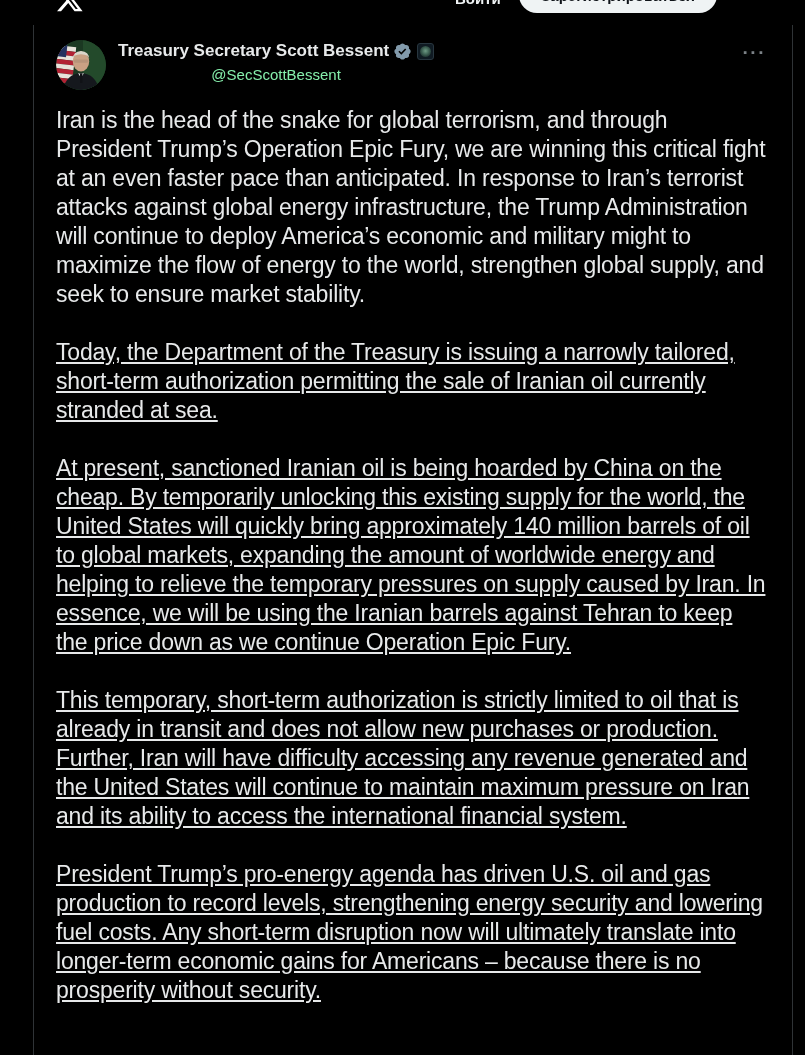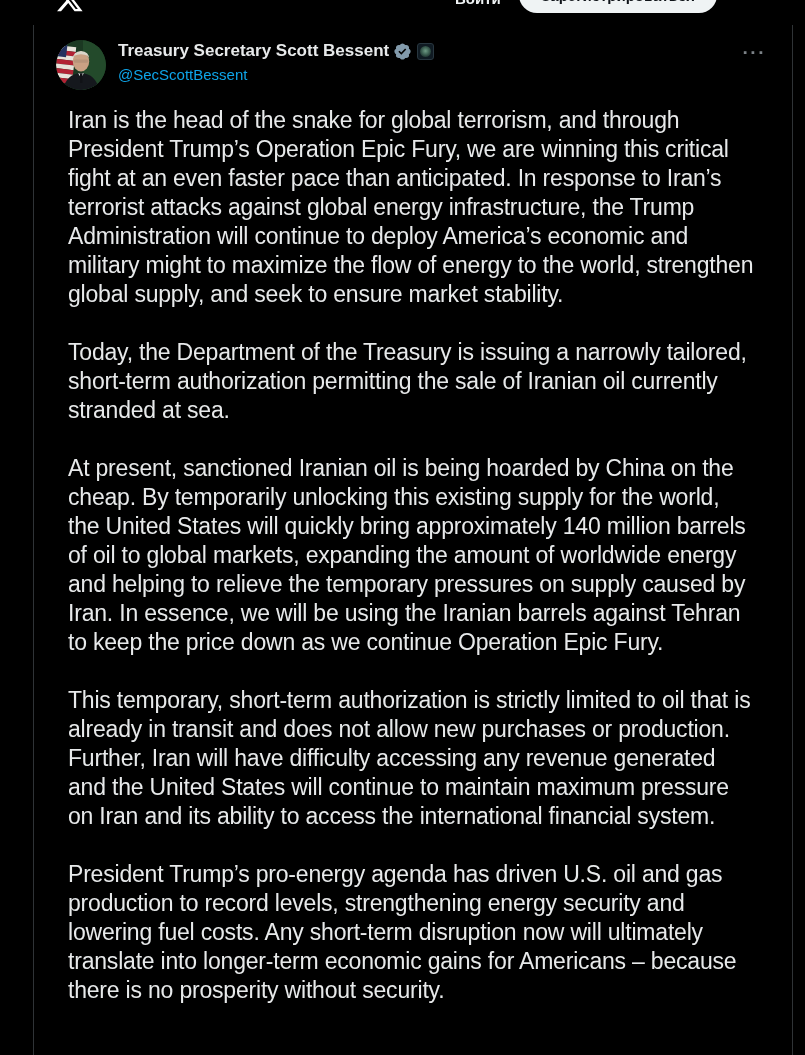--- a/index.html
+++ b/index.html
@@ -30,20 +30,21 @@
   }
   .tweet-card {
     position: absolute; left: 33px; top: 25px;
     width: 760px; height: 1030px; box-sizing: border-box;
     border-left: 1px solid #2f3336; border-right: 1px solid #2f3336;
     background: #000000;
   }
   .tweet-header {
     display: flex; align-items: flex-start;
     padding: 15px 26px 0 22px;
+    text-align: center;
   }
   .avatar {
     width: 50px; height: 50px; border-radius: 50%; overflow: hidden;
     flex: 0 0 50px; cursor: pointer; background: #1d3a24;
   }
   .avatar svg { width: 50px; height: 50px; display: block; }
   .name-block { margin-left: 12px; min-width: 0; }
   .name-row { display: flex; align-items: center; }
   .display-name {
     color: #e7e9ea; font-size: 17px; font-weight: bold;
@@ -54,33 +55,33 @@
   .affiliate-badge {
     margin-left: 5px; width: 17px; height: 17px; border-radius: 3px;
     background: #0f1a22; border: 1px solid #28363f; box-sizing: border-box;
     position: relative; cursor: pointer;
   }
   .affiliate-badge::after {
     content: ""; position: absolute; left: 2px; top: 2px; width: 11px; height: 11px;
     border-radius: 50%;
     background: radial-gradient(circle at 50% 45%, #6e9b85 0%, #3c5f52 45%, #1c2f2c 80%);
   }
-  .handle { color: #0ea5e9; font-size: 15px; margin-top: 3px; line-height: 20px; }
+  .handle { color: #86efac; font-size: 15px; margin-top: 3px; line-height: 20px; }
   .more-button {
     margin-left: auto; color: #7c8287; font-size: 19px; font-weight: bold;
     letter-spacing: 1.5px; cursor: pointer; line-height: 14px; padding-top: 6px;
     user-select: none;
   }
   .tweet-text {
     margin-top: 16px; padding: 0 26px 0 22px;
     color: #e7e9ea; font-size: 23px; line-height: 29px;
     letter-spacing: -0.2px;
   }
-  .tweet-text p { margin: 12px; }
-  .tweet-text p + p { margin-top: 29px; }
+  .tweet-text p { margin: 0; }
+  .tweet-text p + p { margin-top: 29px; text-decoration: underline; }
 </style>
 </head>
 <body>
 
 <div class="topbar">
   <div class="x-logo">
     <svg viewBox="0 0 24 24" aria-hidden="true">
       <path d="M18.244 2.25h3.308l-7.227 8.26 8.502 11.24H16.17l-5.214-6.817L4.99 21.75H1.68l7.73-8.835L1.254 2.25H8.08l4.713 6.231zm-1.161 17.52h1.833L7.084 4.126H5.117z"></path>
     </svg>
   </div>

